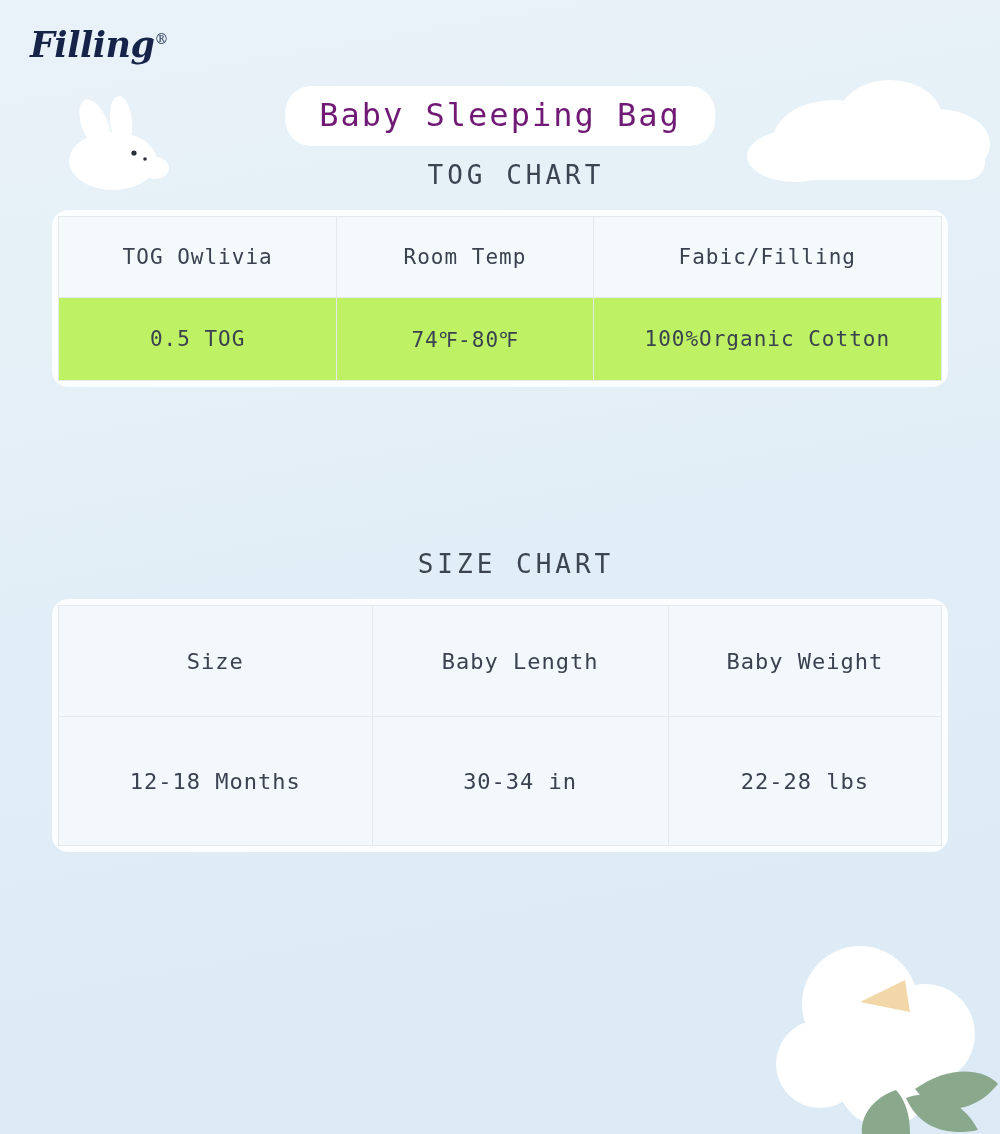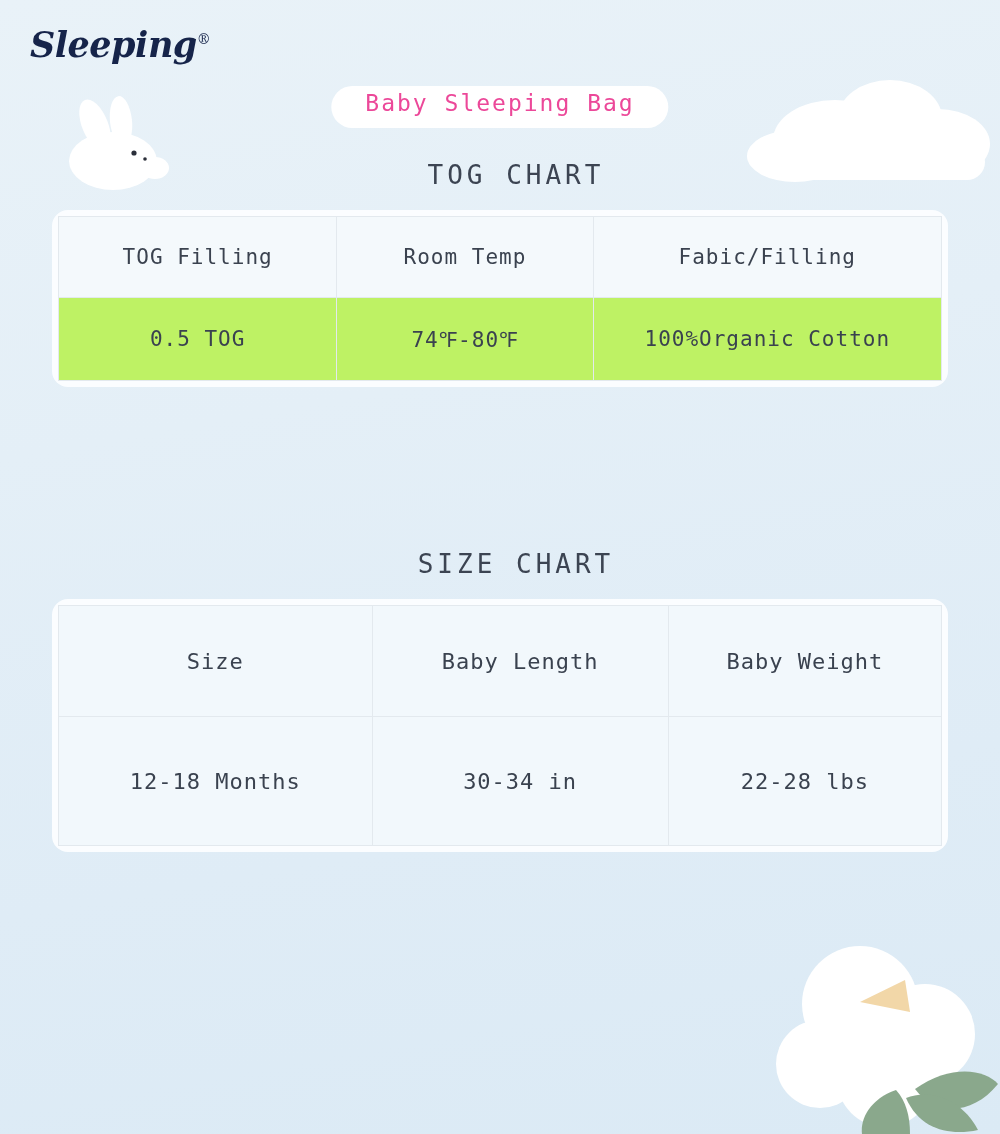--- a/index.html
+++ b/index.html
@@ -59,24 +59,24 @@
     font-weight: 400;
   }
 
   .title-pill {
     position: absolute;
     top: 86px;
     left: 50%;
     transform: translateX(-50%);
     background: #ffffff;
     border-radius: 26px;
-    padding: 4px 34px 12px;
-    font-size: 23px;
+    padding: 10px 34px 12px;
+    font-size: 32px;
     letter-spacing: 2px;
-    color: #ec4899;
+    color: #701a75;
     white-space: nowrap;
   }
 
   .section-title {
     position: absolute;
     left: 16px;
     width: 100%;
     text-align: center;
     font-size: 26px;
     letter-spacing: 4px;
@@ -167,32 +167,32 @@
   </g>
   <path d="M150 118 L195 96 L200 128 Z" fill="#f2d7a8"></path>
   <g fill="#8aa88c">
     <path d="M205 205 C240 180 275 185 288 200 C262 232 225 232 205 205 Z"></path>
     <path d="M196 214 C210 246 240 252 268 246 C252 215 220 204 196 214 Z"></path>
     <path d="M186 206 C160 215 150 235 152 250 L200 250 C200 232 196 217 186 206 Z"></path>
   </g>
 </svg>
 
 <div class="logo">
-  <span>Sleeping</span><span class="reg">®</span>
+  <span>Filling</span><span class="reg">®</span>
 </div>
 
 <div class="title-pill">Baby Sleeping Bag</div>
 
 <div class="section-title" id="tog-title">TOG CHART</div>
 
 <div class="card" id="tog-card">
   <table id="tog-table">
     <tbody>
       <tr class="head">
-        <td class="c1">TOG Filling</td>
+        <td class="c1">TOG Owlivia</td>
         <td class="c2">Room Temp</td>
         <td>Fabic/Filling</td>
       </tr>
       <tr class="r1">
         <td class="c1">0.5 TOG</td>
         <td class="c2">74℉-80℉</td>
         <td>100%Organic Cotton</td>
       </tr>
     </tbody>
   </table>

